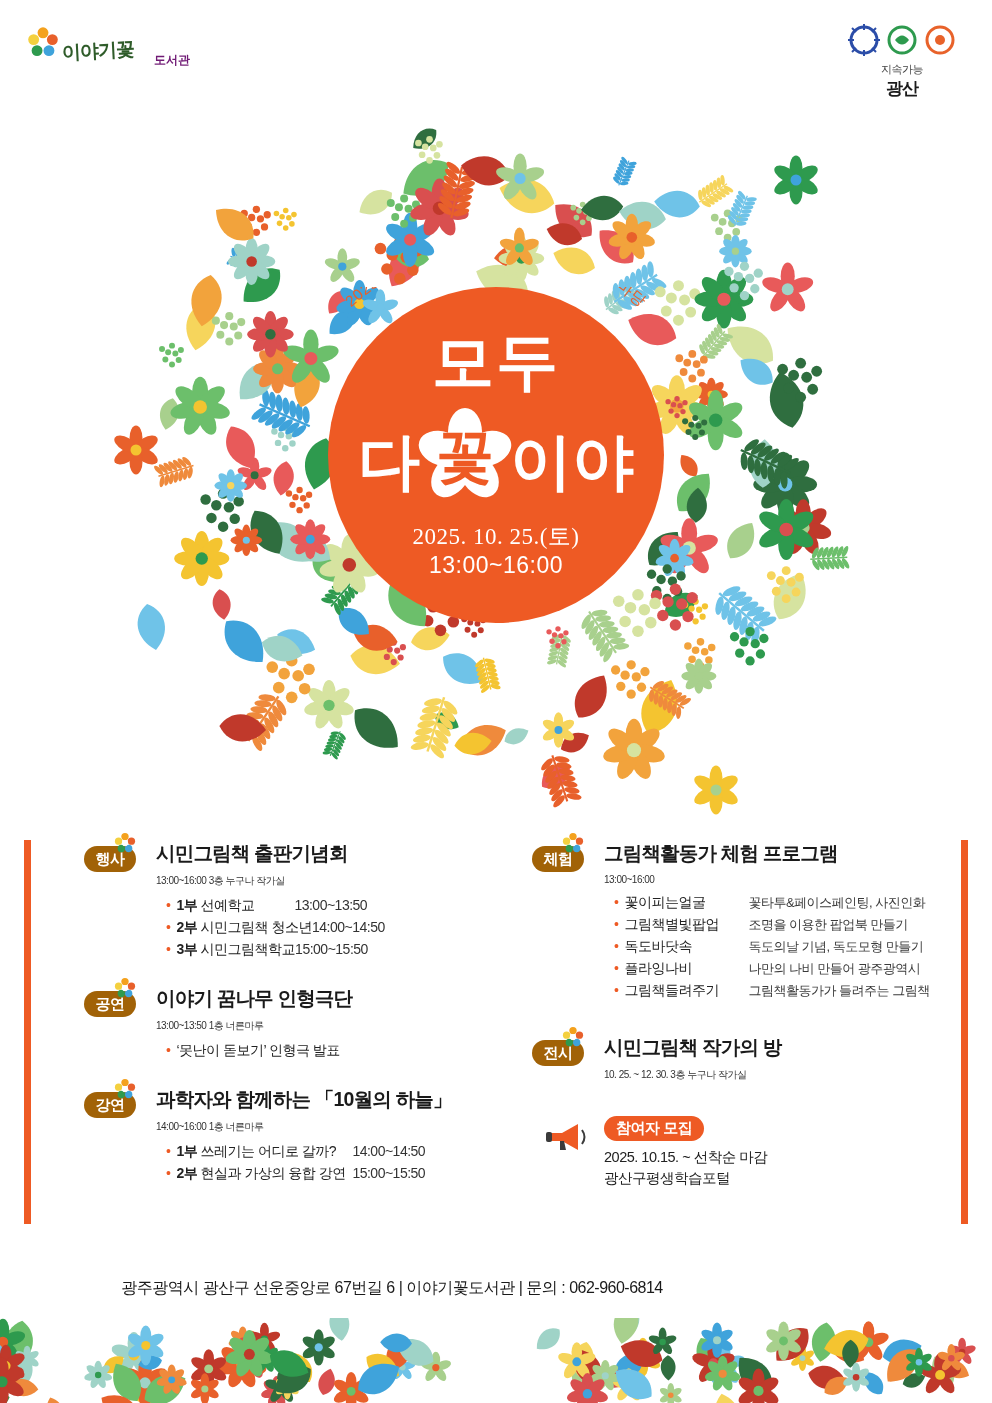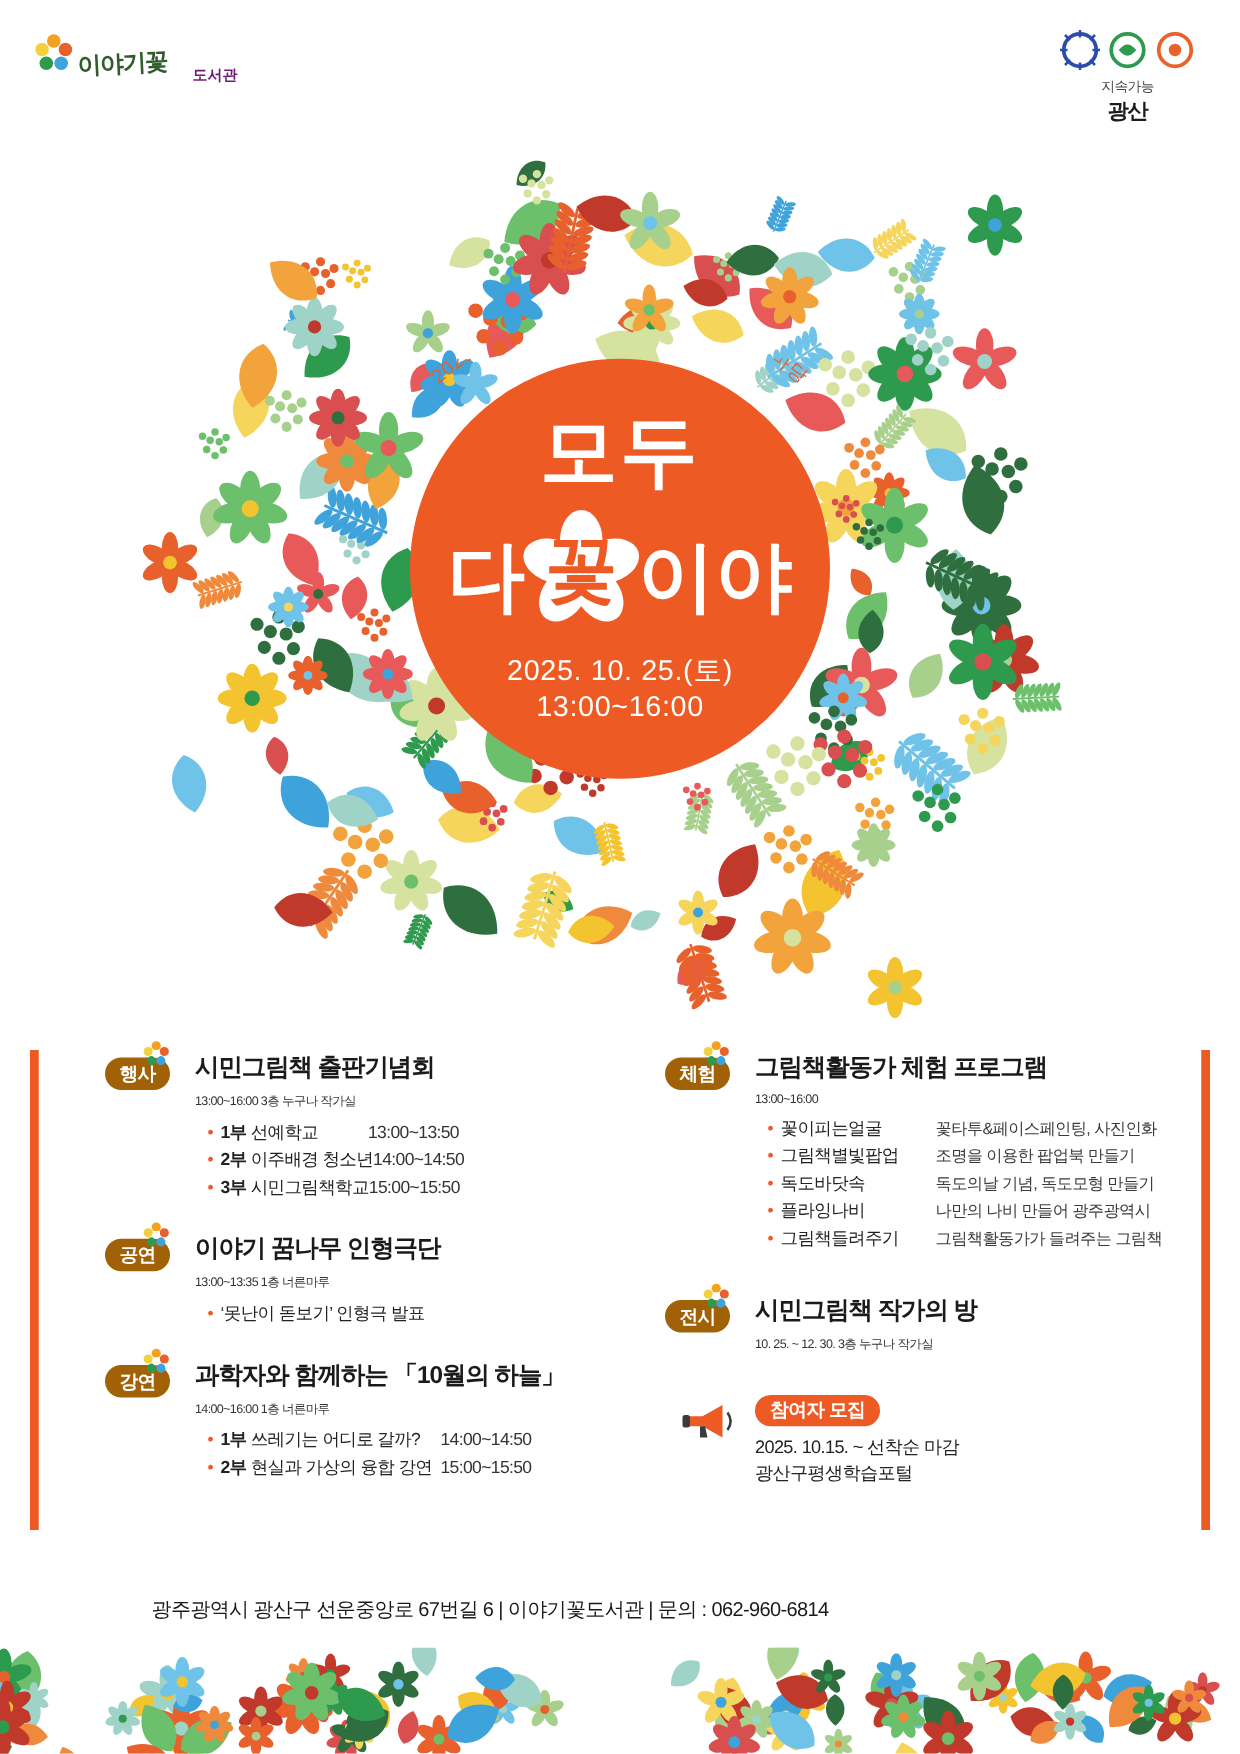--- a/index.html
+++ b/index.html
@@ -60,21 +60,21 @@
     display:inline-block;position:relative;width:86px;height:86px;margin:0 2px -6px 2px;
   }
   .title2 .flower .petal{position:absolute;left:50%;top:50%;width:34px;height:48px;
     background:#ffffff;border-radius:50% 50% 50% 50%;transform-origin:50% 100%;}
   .title2 .flower .kk{
     position:absolute;left:0;top:0;width:86px;height:86px;
     display:flex;align-items:center;justify-content:center;
     font-size:58px;font-weight:bold;color:#ee5a24;z-index:3;
   }
   .title2 .b{font-size:62px;font-weight:bold;}
-  .date{font-size:23px;margin-top:28px;letter-spacing:0.5px;}
+  .date{font-size:23px;margin-top:28px;letter-spacing:0.5px;font-family:Liberation Serif, serif;}
   .time{font-size:23px;letter-spacing:0.5px;}
 
   
   .orange-bar{position:absolute;left:24px;top:840px;width:7px;height:384px;background:#ee5a24;}
   .orange-bar.right{left:961px;}
 
   .cols{position:absolute;left:60px;top:840px;width:880px;}
   .col{position:absolute;top:0;}
   .col-left{left:24px;width:420px;}
   .col-right{left:472px;width:420px;}
@@ -1352,21 +1352,21 @@
           <div class="blk-title">시민그림책 출판기념회</div>
           <div class="blk-sub">13:00~16:00  3층 누구나 작가실</div>
           <ul class="items">
             <li>
                 <span class="dot">•</span>
                 <span class="nm"><b>1부</b> <span>선예학교</span></span>
                 <span class="vl">13:00~13:50</span>
               </li>
             <li>
                 <span class="dot">•</span>
-                <span class="nm"><b>2부</b> <span>이주배경 청소년</span></span>
+                <span class="nm"><b>2부</b> <span>시민그림책 청소년</span></span>
                 <span class="vl">14:00~14:50</span>
               </li>
             <li>
                 <span class="dot">•</span>
                 <span class="nm"><b>3부</b> <span>시민그림책학교</span></span>
                 <span class="vl">15:00~15:50</span>
               </li>
           </ul>
         </div>
       </div>
@@ -1376,21 +1376,21 @@
         <svg class="tag-badge-wrap" viewBox="0 0 24 24">
           <circle cx="12" cy="5" r="4" fill="#f4a11d"></circle>
             <circle cx="19" cy="10" r="4" fill="#e8602b"></circle>
           <circle cx="16" cy="18" r="4" fill="#3fa3db"></circle>
             <circle cx="8" cy="18" r="4" fill="#2e9a4e"></circle>
           <circle cx="5" cy="10" r="4" fill="#f4d03f"></circle>
             <circle cx="12" cy="12" r="3.4" fill="#fff"></circle>
         </svg>
         <div class="blk-body">
           <div class="blk-title">이야기 꿈나무 인형극단</div>
-          <div class="blk-sub">13:00~13:35 1층 너른마루</div>
+          <div class="blk-sub">13:00~13:50 1층 너른마루</div>
           <ul class="items">
             <li>
                 <span class="dot">•</span>
                 <span>‘못난이 돋보기’ 인형극 발표</span>
               </li>
           </ul>
         </div>
       </div>
 
       <div class="block">

